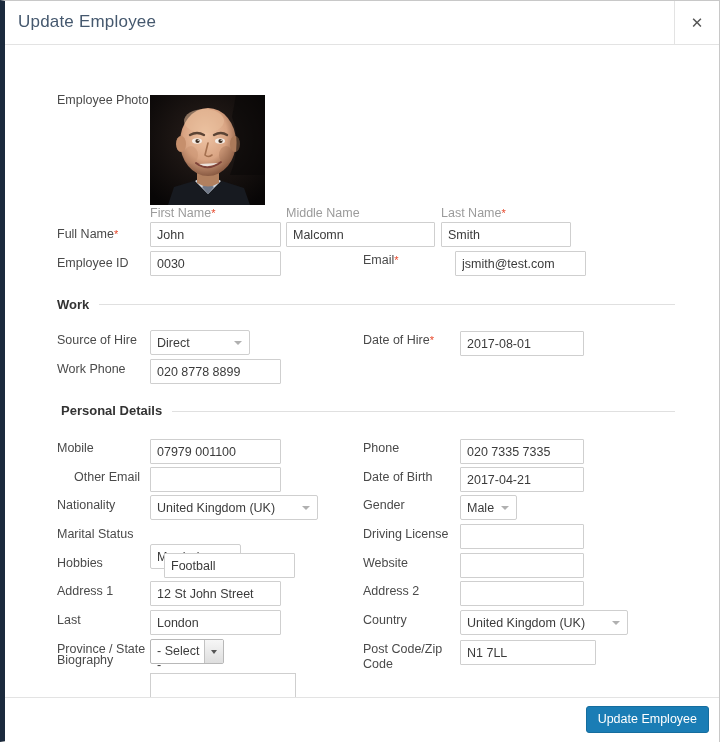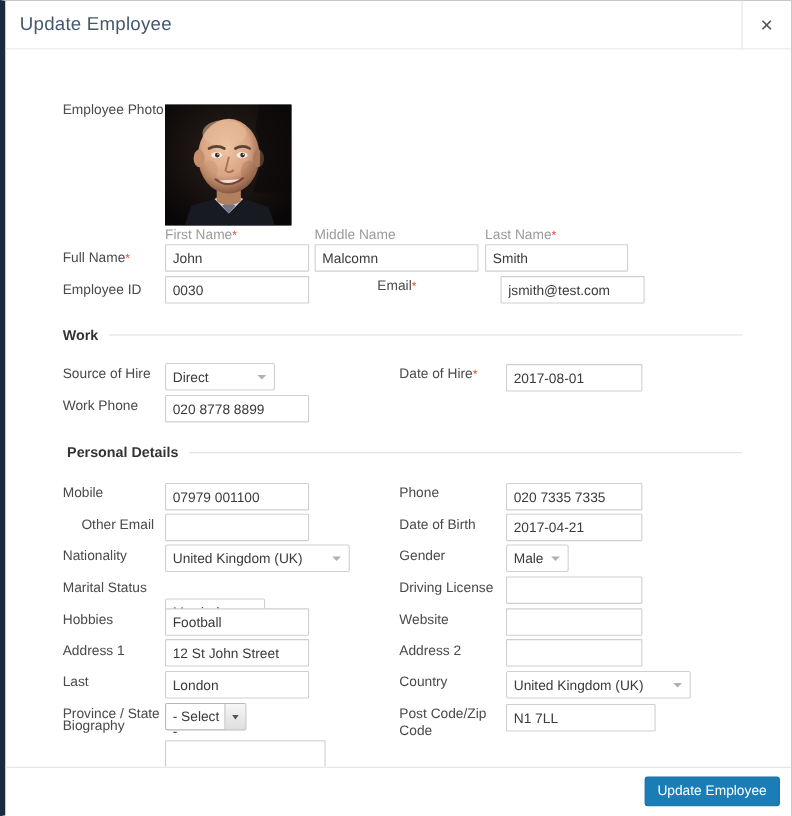--- a/index.html
+++ b/index.html
@@ -278,21 +278,21 @@
       <span>Full Name</span><span class="req">*</span>
     </div>
 
     <input class="inp" style="left: 145px; top: 177px; width: 131px;" value="John">
     <input class="inp" style="left: 281px; top: 177px; width: 149px;" value="Malcomn">
     <input class="inp" style="left: 436px; top: 177px; width: 130px;" value="Smith">
 
     <div class="lbl" style="left:52px;top:211px;">Employee ID</div>
     <input class="inp" style="left: 145px; top: 206px; width: 131px;" value="0030">
 
-    <div class="lbl" style="left:338px;top:208px;">
+    <div class="lbl" style="left:358px;top:208px;">
       <span>Email</span><span class="req">*</span>
     </div>
     <input class="inp" style="left: 450px; top: 206px; width: 131px;" value="jsmith@test.com">
 
     <div class="legend" style="left:52px;top:252px;">Work</div>
     <div class="legend-line" style="left:90px;top:259px;width:580px;"></div>
 
     <div class="lbl" style="left:52px;top:288px;">Source of Hire</div>
     <div class="sel" style="left:145px;top:285px;width:100px;">
       <span>Direct</span>
@@ -322,21 +322,21 @@
       <i class="caret"></i>
     </div>
 
     <div class="lbl" style="left:52px;top:482px;">Marital Status</div>
     <div class="sel" style="left:145px;top:499px;width:91px;">
       <span>Married</span>
       <i class="caret"></i>
     </div>
 
     <div class="lbl" style="left:52px;top:511px;">Hobbies</div>
-    <input class="inp" style="left: 145px; top: 508px; width: 131px;" value="Football">
+    <input class="inp" style="left: 159px; top: 508px; width: 131px;" value="Football">
 
     <div class="lbl" style="left:52px;top:539px;">Address 1</div>
     <input class="inp" style="left: 145px; top: 536px; width: 131px;" value="12 St John Street">
 
     <div class="lbl" style="left:52px;top:568px;">Last</div>
     <input class="inp" style="left: 145px; top: 565px; width: 131px;" value="London">
 
     <div class="lbl" style="left:52px;top:597px;">Province / State</div>
     <div class="sel-native" style="left:145px;top:594px;width:74px;">
       <span>- Select -</span>

